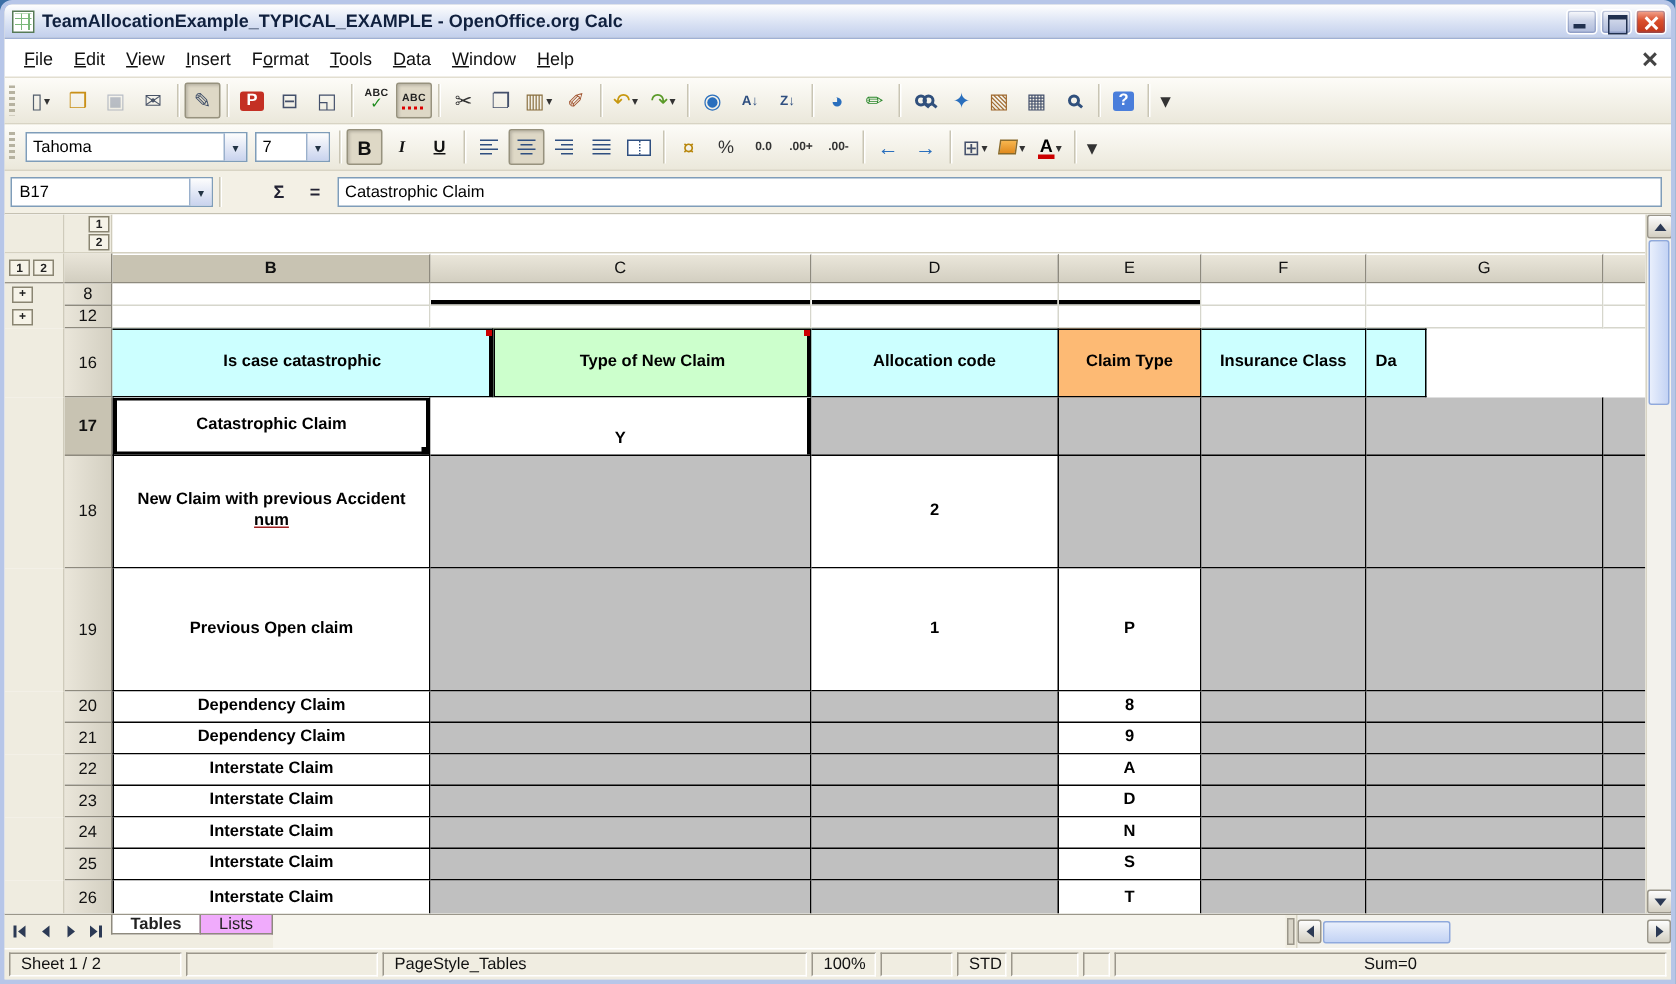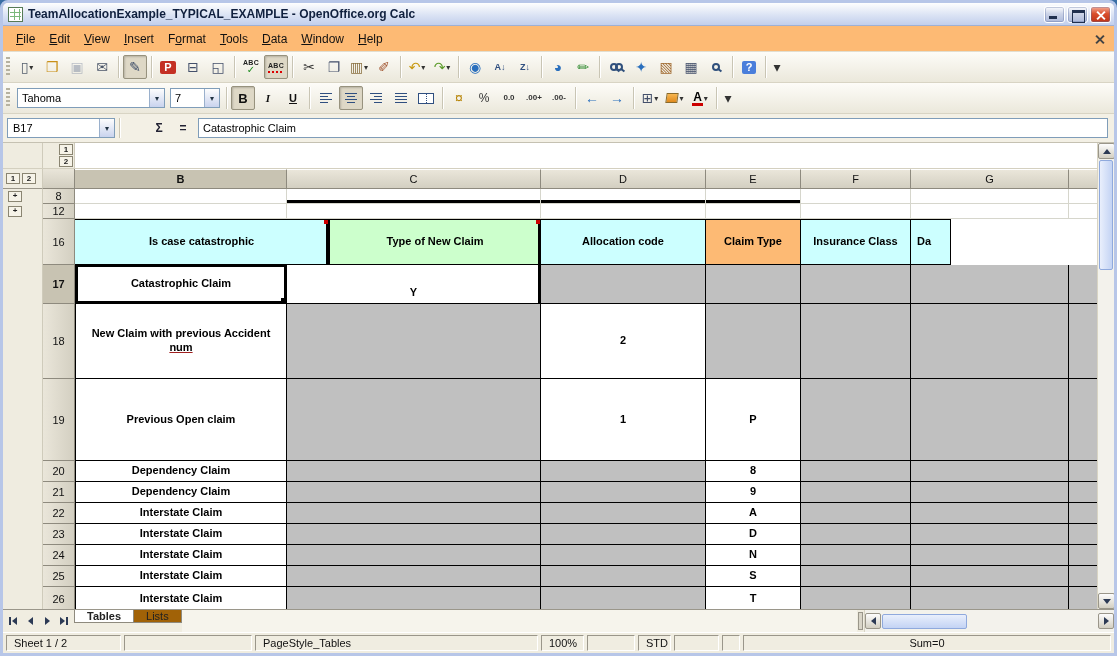--- a/index.html
+++ b/index.html
@@ -17,21 +17,21 @@
   .ttext{flex:1;font-size:12px;font-weight:bold;color:#10203e;white-space:nowrap;overflow:hidden;}
   .wbtn{width:21px;height:17px;border:1px solid #fff;border-radius:3px;margin-left:2px;position:relative;flex:0 0 21px;box-shadow:inset 0 0 0 1px rgba(90,110,160,.35);}
   .wbtn.minmax{background:linear-gradient(#fdfdfe,#ccd4e8 45%,#aebadb);}
   .wbtn.close{background:linear-gradient(#f4ab97,#da4f2c 45%,#bf3418);}
   .wbtn.min::after{content:"";position:absolute;left:4px;bottom:3px;width:8px;height:3px;background:#20304f;}
   .wbtn.max::after{content:"";position:absolute;left:4px;top:3px;width:11px;height:9px;border:1px solid #20304f;border-top-width:3px;}
   .wbtn.close::before,.wbtn.close::after{content:"";position:absolute;left:9px;top:3px;width:2px;height:11px;background:#fff;}
   .wbtn.close::before{transform:rotate(45deg);} .wbtn.close::after{transform:rotate(-45deg);}
 
   
-  .menubar{height:26px;flex:0 0 26px;display:flex;align-items:center;background:#fdba74;border-bottom:1px solid #e2ded0;padding:12px 6px;}
+  .menubar{height:26px;flex:0 0 26px;display:flex;align-items:center;background:#ffffff;border-bottom:1px solid #e2ded0;padding:12px 6px;}
   .mwrap{display:flex;align-items:center;}
   .mitem{padding:3px 7px;font-size:12px;color:#111;cursor:default;}
   .mitem u{text-decoration:underline;}
   .mclose{margin-left:auto;width:16px;height:16px;position:relative;}
   .mclose::before,.mclose::after{content:"";position:absolute;left:7px;top:3px;width:2px;height:11px;background:#444;}
   .mclose::before{transform:rotate(45deg);} .mclose::after{transform:rotate(-45deg);}
 
   
   .toolbar{height:31px;flex:0 0 31px;display:flex;align-items:center;gap:1px;padding:0 4px 0 2px;
     background:linear-gradient(#fdfcf8,#ebe8db);border-bottom:1px solid #d8d4c4;}
@@ -62,21 +62,21 @@
   .dmerge{width:16px;height:11px;border:1px solid #2f4f80;display:inline-block;position:relative;background:#fff;}
   .dmerge::after{content:"";position:absolute;left:7px;top:0;bottom:0;border-left:1px dotted #2f4f80;}
   .dfc{font-weight:bold;font-size:12px;line-height:1;border-bottom:3px solid #c00;padding:0 1px;display:inline-block;}
   .dbk{width:12px;height:10px;display:inline-block;background:linear-gradient(#f7b64f,#e08a1e);border:1px solid #8a6a2a;transform:skewX(-8deg);}
   .combo{height:20px;background:#fff;border:1px solid #7f9db9;display:inline-flex;align-items:center;font-size:11px;padding-left:4px;margin:0 2px;}
   .combo .cval{flex:1;white-space:nowrap;overflow:hidden;}
   .combo .cbtn{width:15px;align-self:stretch;background:linear-gradient(#fdfdfd,#c9d3ee);border-left:1px solid #9ab0cc;display:inline-flex;align-items:center;justify-content:center;font-size:8px;color:#234;}
 
   
   .fbar{height:29px;flex:0 0 29px;display:flex;align-items:center;background:#f3f0e5;border-bottom:1px solid #c5c1b2;padding:0 4px;}
-  .namebox{width:108px;height:20px;background:#fff;border:1px solid #7f9db9;display:inline-flex;align-items:center;font-size:11px;padding-left:5px;}
+  .namebox{width:135px;height:20px;background:#fff;border:1px solid #7f9db9;display:inline-flex;align-items:center;font-size:11px;padding-left:5px;}
   .namebox .nval{flex:1;}
   .namebox .cbtn{width:15px;align-self:stretch;background:linear-gradient(#fdfdfd,#c9d3ee);border-left:1px solid #9ab0cc;display:inline-flex;align-items:center;justify-content:center;font-size:8px;color:#234;}
   .fsep{width:1px;height:20px;background:#c9c5b4;margin:0 4px;box-shadow:1px 0 0 #fff;}
   .fbtns{display:flex;align-items:center;gap:2px;margin-right:4px;}
   .fbtn{width:22px;height:20px;display:inline-flex;align-items:center;justify-content:center;font-size:12px;font-weight:bold;color:#223;border:1px solid transparent;border-radius:2px;}
   .fbtn.fx{font-style:italic;font-family:"Liberation Serif",serif;margin-top:42px;}
   .inputline{flex:1;height:20px;border:1px solid #7f9db9;background:#fff;font:11px "Liberation Sans",sans-serif;padding:0 4px;margin-right:2px;outline:none;}
 
   
   .gridwrap{flex:1;position:relative;background:#fff;overflow:hidden;}
@@ -125,21 +125,21 @@
   .tri.down{border-left:4px solid transparent;border-right:4px solid transparent;border-top:5px solid #2c3a55;}
   .tri.left{border-top:4px solid transparent;border-bottom:4px solid transparent;border-right:5px solid #2c3a55;}
   .tri.right{border-top:4px solid transparent;border-bottom:4px solid transparent;border-left:5px solid #2c3a55;}
 
   
   .tabrow{height:23px;flex:0 0 23px;display:flex;align-items:stretch;background:#f0ede1;border-top:1px solid #9a968a;}
   .tnavs{display:flex;align-items:center;padding:0 2px;gap:1px;}
   .tnav{width:16px;height:17px;display:inline-flex;align-items:center;justify-content:center;gap:1px;}
   .tnav .bar{width:2px;height:8px;background:#2c3a55;display:inline-block;}
   .tabs{display:flex;align-items:flex-start;}
-  .tab{padding:0 12px;display:inline-flex;align-items:center;font-size:11px;color:#222;background:#a16207;border:1px solid #8e8a7e;border-top:none;border-right:none;}
+  .tab{padding:0 12px;display:inline-flex;align-items:center;font-size:11px;color:#222;background:#f0abfc;border:1px solid #8e8a7e;border-top:none;border-right:none;}
   .tab:last-child{border-right:1px solid #8e8a7e;}
   .tab.active{background:#fff;font-weight:bold;}
   .tfill{flex:1;background:#f6f4ec;}
   .tsplit{width:5px;background:#d9d5c8;border:1px solid #9a968a;margin:2px 1px;}
   .hscroll{width:250px;flex:0 0 250px;display:flex;align-items:center;background:#f3f2ec;border-left:1px solid #d8d4c4;}
   .hthumb{width:85px;height:15px;margin:0 1px;background:linear-gradient(#e9effc,#c3d3f4);border:1px solid #8fa9dd;border-radius:2px;}
   .htrack{flex:1;height:15px;}
 
   
   .statusbar{height:21px;flex:0 0 21px;display:flex;gap:3px;align-items:stretch;background:#f0ede1;border-top:1px solid #fff;padding:2px 3px;}

